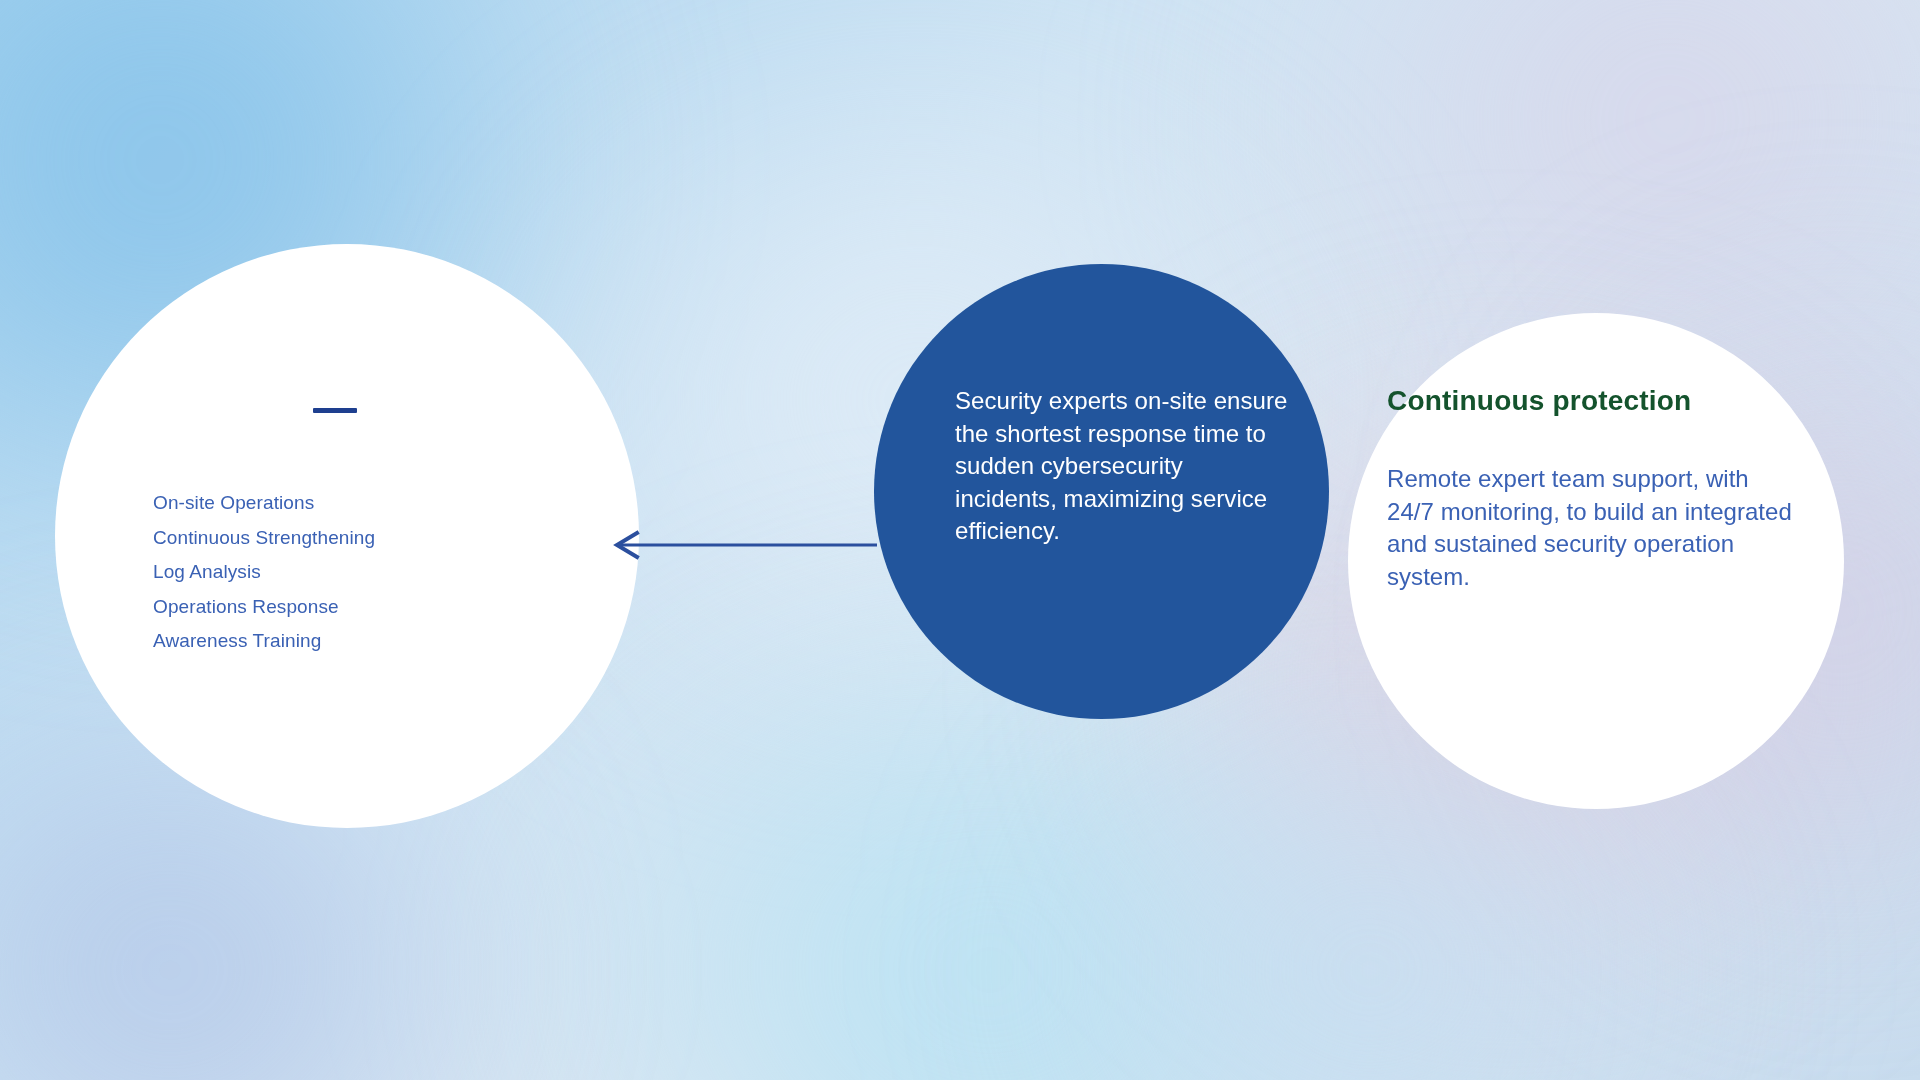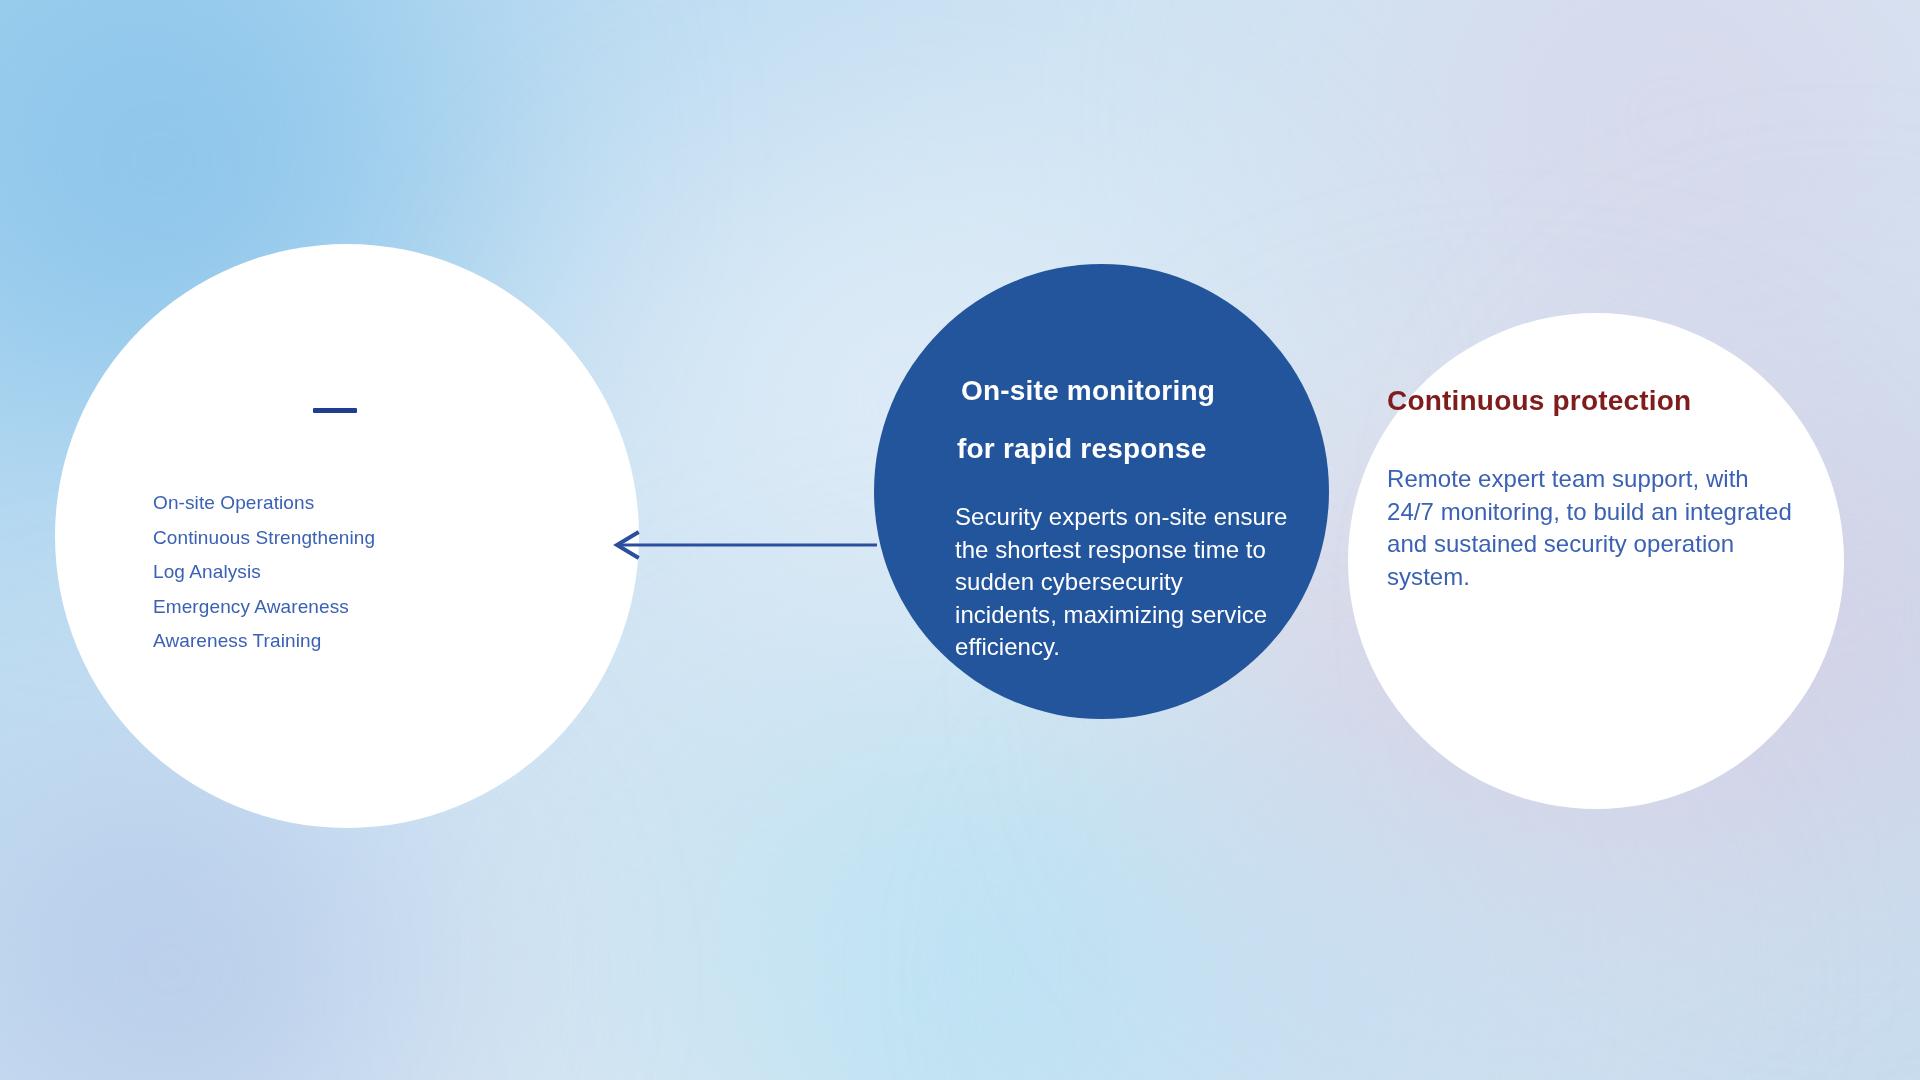--- a/index.html
+++ b/index.html
@@ -137,21 +137,21 @@
     width: 336px;
   }
 
   
   .right-content {
     position: absolute;
     left: 1387px; top: 372px;
     width: 420px;
   }
   .right-title {
-    color: #7f1d1d;
+    color: #14532d;
     font-size: 28px;
     font-weight: bold;
     line-height: 58px;
     letter-spacing: 0.2px;
     white-space: nowrap;
   }
   .right-title .t-line1 { display: block; }
   .right-title .t-line2 { display: block; }
   .right-body {
     margin-top: 33px;
@@ -194,30 +194,26 @@
     <line x1="272" y1="23" x2="16" y2="23" stroke="#2B4F9E" stroke-width="3"></line>
     <polyline points="32,11 12,23 32,35" fill="none" stroke="#2B4F9E" stroke-width="4" stroke-linecap="square" stroke-linejoin="miter"></polyline>
   </svg>
 
   <div class="left-content">
     <div class="divider-dash"></div>
     <ul class="left-list">
       <li>On-site Operations</li>
       <li>Continuous Strengthening</li>
       <li>Log Analysis</li>
-      <li>Emergency Awareness</li>
+      <li>Operations Response</li>
       <li>Awareness Training</li>
     </ul>
   </div>
 
   <div class="center-content">
-    <div class="center-title">
-      <span class="t-line1">On-site monitoring</span>
-      <span class="t-line2">for rapid response</span>
-    </div>
     <div class="center-body">Security experts on-site ensure the shortest response time to sudden cybersecurity incidents, maximizing service efficiency.</div>
   </div>
 
   <div class="right-content">
     <div class="right-title">
       <span class="t-line1">Continuous protection</span>
     </div>
     <div class="right-body">Remote expert team support, with 24/7 monitoring, to build an integrated and sustained security operation system.</div>
   </div>
 

